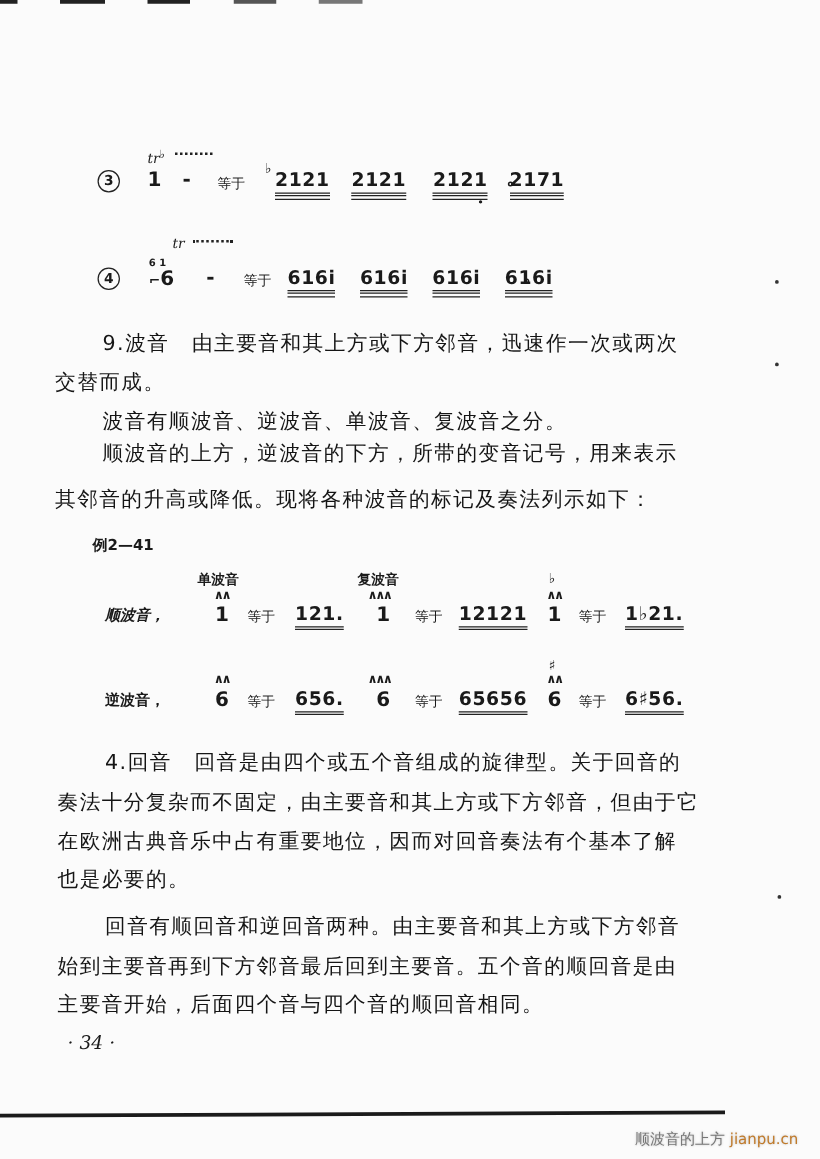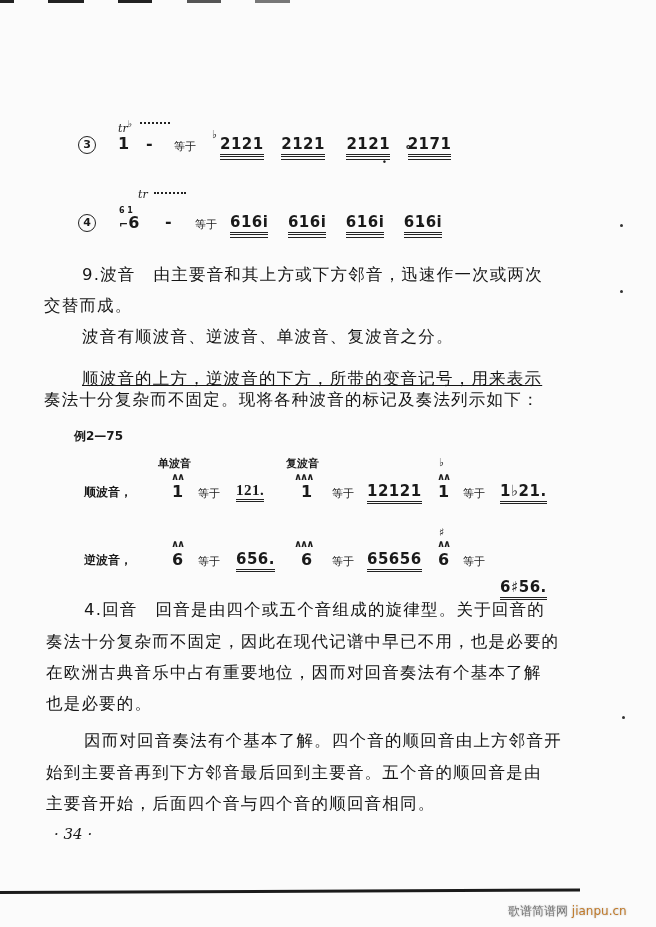--- a/index.html
+++ b/index.html
@@ -89,35 +89,35 @@
   </div>
   <div class="note" style="left:418px;top:210px;">。</div>
 </div>
 
 <div>
   <div class="para" style="left:82px;top:264px;">
     <span>9.波音</span><span style="display:inline-block;width:18px;"></span><span>由主要音和其上方或下方邻音，迅速作一次或两次</span>
   </div>
   <div class="para" style="left:44px;top:295px;">交替而成。</div>
   <div class="para" style="left:82px;top:326px;">波音有顺波音、逆波音、单波音、复波音之分。</div>
-  <div class="para" style="left:82px;top:368px;text-decoration:underline;">顺波音的上方，逆波音的下方，所带的变音记号，用来表示</div>
-  <div class="para" style="left:44px;top:389px;">奏法十分复杂而不固定。现将各种波音的标记及奏法列示如下：</div>
+  <div class="para" style="left:82px;top:352px;">顺波音的上方，逆波音的下方，所带的变音记号，用来表示</div>
+  <div class="para" style="left:44px;top:389px;">其邻音的升高或降低。现将各种波音的标记及奏法列示如下：</div>
 </div>
 
 <div>
-  <div class="label-b" style="left:74px;top:428px;">例2—75</div>
+  <div class="label-b" style="left:74px;top:428px;">例2—41</div>
   <div class="small-cn" style="left:158px;top:456px;font-weight:bold;">单波音</div>
   <div class="small-cn" style="left:286px;top:456px;font-weight:bold;">复波音</div>
 
-  <div class="label-b" style="left:84px;top:484px;">顺波音，</div>
+  <div class="label-b" style="left:84px;top:484px;font-style:italic;">顺波音，</div>
 
   <div class="mord" style="left:171px;top:471px;">∧∧</div>
   <div class="note" style="left:172px;top:482px;">1</div>
   <div class="small-cn" style="left:198px;top:486px;">等于</div>
-  <div class="seq" style="left:236px;top:482px;font-family:Liberation Serif, serif;"><span class="ul2">121.</span></div>
+  <div class="seq" style="left:236px;top:482px;"><span class="ul2">121.</span></div>
 
   <div class="acc" style="left:232px;top:467px;"></div>
 
   <div class="mord" style="left:294px;top:471px;">∧∧∧</div>
   <div class="note" style="left:301px;top:482px;">1</div>
   <div class="small-cn" style="left:332px;top:486px;">等于</div>
   <div class="seq" style="left:367px;top:482px;"><span class="ul2">12121</span></div>
 
   <div class="acc" style="left:439px;top:456px;">♭</div>
   <div class="mord" style="left:437px;top:471px;">∧∧</div>
@@ -134,33 +134,33 @@
 
   <div class="mord" style="left:294px;top:538px;">∧∧∧</div>
   <div class="note" style="left:301px;top:550px;">6</div>
   <div class="small-cn" style="left:332px;top:554px;">等于</div>
   <div class="seq" style="left:367px;top:550px;"><span class="ul2">65656</span></div>
 
   <div class="acc" style="left:439px;top:526px;">♯</div>
   <div class="mord" style="left:437px;top:538px;">∧∧</div>
   <div class="note" style="left:438px;top:550px;">6</div>
   <div class="small-cn" style="left:463px;top:554px;">等于</div>
-  <div class="seq" style="left:500px;top:550px;margin-top:28px;"><span class="ul2">6♯56.</span></div>
+  <div class="seq" style="left:500px;top:550px;"><span class="ul2">6♯56.</span></div>
 </div>
 
 <div>
   <div class="para" style="left:84px;top:599px;">
     <span>4.回音</span><span style="display:inline-block;width:18px;"></span><span>回音是由四个或五个音组成的旋律型。关于回音的</span>
   </div>
-  <div class="para" style="left:46px;top:631px;">奏法十分复杂而不固定，因此在现代记谱中早已不用，也是必要的</div>
+  <div class="para" style="left:46px;top:631px;">奏法十分复杂而不固定，由主要音和其上方或下方邻音，但由于它</div>
   <div class="para" style="left:46px;top:662px;">在欧洲古典音乐中占有重要地位，因而对回音奏法有个基本了解</div>
   <div class="para" style="left:46px;top:693px;">也是必要的。</div>
-  <div class="para" style="left:84px;top:730px;">因而对回音奏法有个基本了解。四个音的顺回音由上方邻音开</div>
+  <div class="para" style="left:84px;top:730px;">回音有顺回音和逆回音两种。由主要音和其上方或下方邻音</div>
   <div class="para" style="left:46px;top:762px;">始到主要音再到下方邻音最后回到主要音。五个音的顺回音是由</div>
   <div class="para" style="left:46px;top:793px;">主要音开始，后面四个音与四个音的顺回音相同。</div>
 </div>
 
 <div class="pagenum" style="left:54px;top:825px;">· 34 ·</div>
 <div class="bottomrule"></div>
 <div class="watermark">
-  <span>歌谱简谱网</span>
+  <span>顺波音的上方</span>
   <span class="url">jianpu.cn</span>
 </div>
 
 </body></html>

